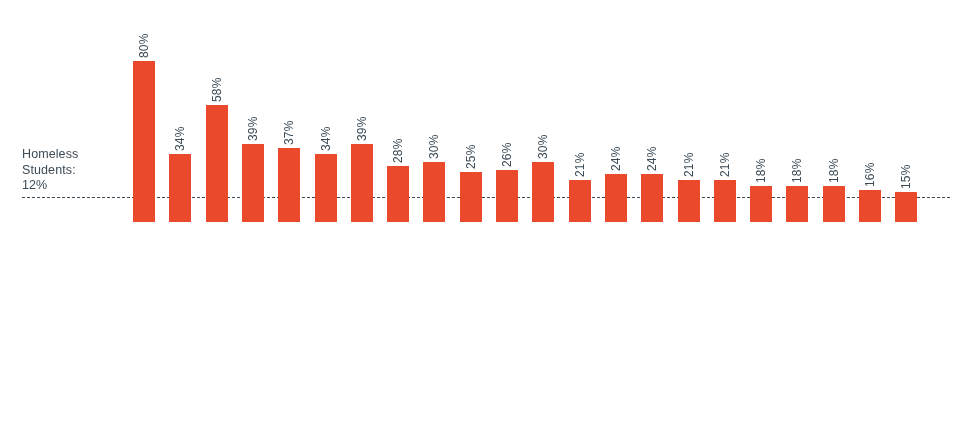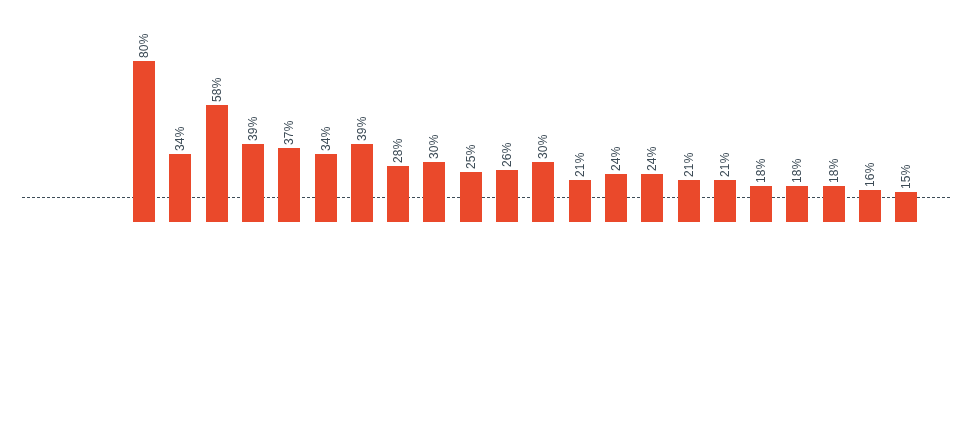--- a/index.html
+++ b/index.html
@@ -85,20 +85,25 @@
     display: inline-block;
     transform: rotate(-90deg);
     transform-origin: 50% 50%;
   }
 </style>
 </head>
 <body>
 
 <div id="chart-root">
 
+  <div class="ref-annotation">
+    <span>Homeless</span><br>
+    <span>Students:</span>
+    <span class="ref-value">12%</span>
+  </div>
 
   <div class="ref-line"></div>
 
   <div class="plot" id="plot">
       <div class="bar-group" style="left: 133px;">
         <div class="bar" style="height: 160.96px; background: rgb(234, 73, 43);"></div>
         <div class="bar-value" style="bottom: 362.96px; height: 30px;">
           <span style="position: absolute; left: 50%; bottom: 0px; transform-origin: 0px 100%; transform: rotate(-90deg) translate(0px, 50%);">80%</span>
         </div>
       </div>

